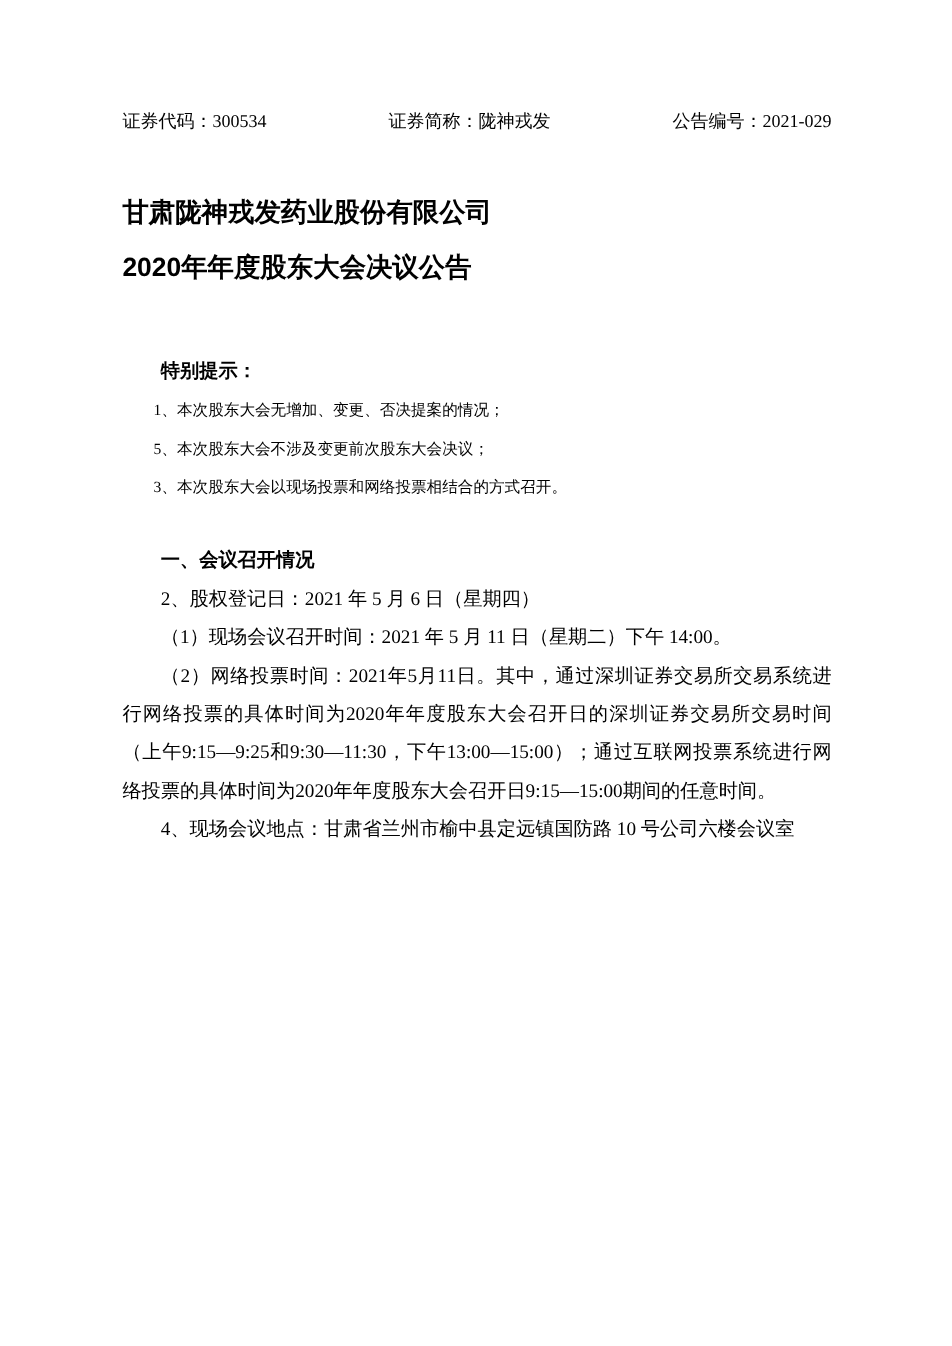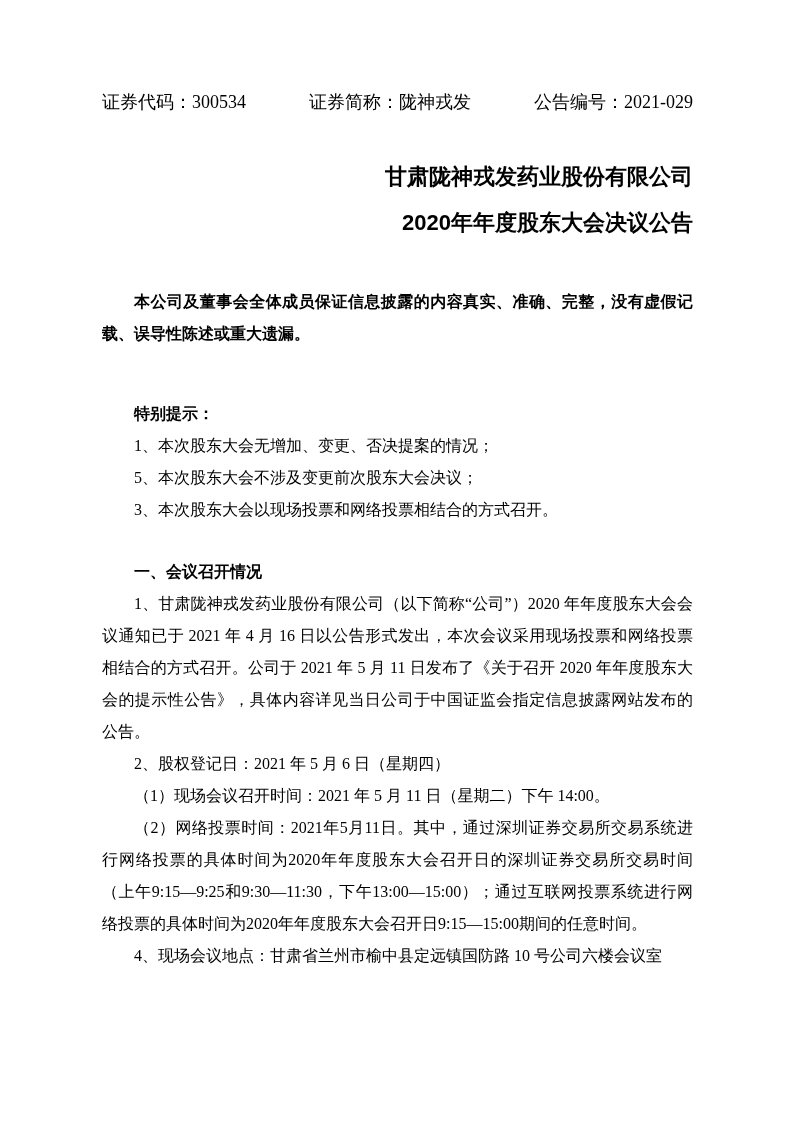--- a/index.html
+++ b/index.html
@@ -15,27 +15,27 @@
     color: #000000;
     padding: 92px 100px 40px 102px;
     font-family: "Liberation Serif", "DejaVu Serif", serif;
     font-size: 16px;
     overflow: hidden;
   }
   .doc-header {
     display: flex;
     justify-content: space-between;
     align-items: center;
-    font-size: 18px;
+    font-size: 15px;
     line-height: 20px;
     white-space: nowrap;
   }
   .title-block {
     margin-top: 42px;
-    text-align: right;
+    text-align: left;
     font-family: "Liberation Sans", "DejaVu Sans", sans-serif;
     font-weight: 700;
     font-size: 22px;
     line-height: 46px;
   }
   .declaration {
     margin: 40px 0 0 0;
     font-family: "Liberation Sans", "DejaVu Sans", sans-serif;
     font-weight: 700;
     font-size: 16px;
@@ -49,21 +49,21 @@
   .notice-heading {
     margin: 0;
     font-family: "Liberation Sans", "DejaVu Sans", sans-serif;
     font-weight: 700;
     font-size: 16px;
     line-height: 32px;
     text-indent: 2em;
   }
   .notice-item {
     margin: 0;
-    font-size: 16px;
+    font-size: 13px;
     line-height: 32px;
     text-indent: 2em;
     text-align: justify;
   }
   .section-heading {
     margin: 30px 0 0 0;
     font-family: Liberation Serif, serif;
     font-weight: 700;
     font-size: 16px;
     line-height: 32px;
@@ -86,32 +86,30 @@
     <span>证券代码：300534</span>
     <span>证券简称：陇神戎发</span>
     <span>公告编号：2021-029</span>
   </div>
 
   <div class="title-block">
     <div>甘肃陇神戎发药业股份有限公司</div>
     <div>2020年年度股东大会决议公告</div>
   </div>
 
-  <p class="declaration">本公司及董事会全体成员保证信息披露的内容真实、准确、完整，没有虚假记载、误导性陈述或重大遗漏。</p>
 
   <div class="notice">
     <p class="notice-heading">特别提示：</p>
     <p class="notice-item">1、本次股东大会无增加、变更、否决提案的情况；</p>
     <p class="notice-item">5、本次股东大会不涉及变更前次股东大会决议；</p>
     <p class="notice-item">3、本次股东大会以现场投票和网络投票相结合的方式召开。</p>
   </div>
 
   <p class="section-heading">一、会议召开情况</p>
 
   <div>
-    <p class="body-para">1、甘肃陇神戎发药业股份有限公司（以下简称“公司”）2020 年年度股东大会会议通知已于 2021 年 4 月 16 日以公告形式发出，本次会议采用现场投票和网络投票相结合的方式召开。公司于 2021 年 5 月 11 日发布了《关于召开 2020 年年度股东大会的提示性公告》，具体内容详见当日公司于中国证监会指定信息披露网站发布的公告。</p>
     <p class="body-para">2、股权登记日：2021 年 5 月 6 日（星期四）</p>
     <p class="body-para">（1）现场会议召开时间：2021 年 5 月 11 日（星期二）下午 14:00。</p>
     <p class="body-para">（2）网络投票时间：2021年5月11日。其中，通过深圳证券交易所交易系统进行网络投票的具体时间为2020年年度股东大会召开日的深圳证券交易所交易时间（上午9:15—9:25和9:30—11:30，下午13:00—15:00）；通过互联网投票系统进行网络投票的具体时间为2020年年度股东大会召开日9:15—15:00期间的任意时间。</p>
     <p class="body-para">4、现场会议地点：甘肃省兰州市榆中县定远镇国防路 10 号公司六楼会议室</p>
   </div>
 
 </div>
 
 </body></html>

